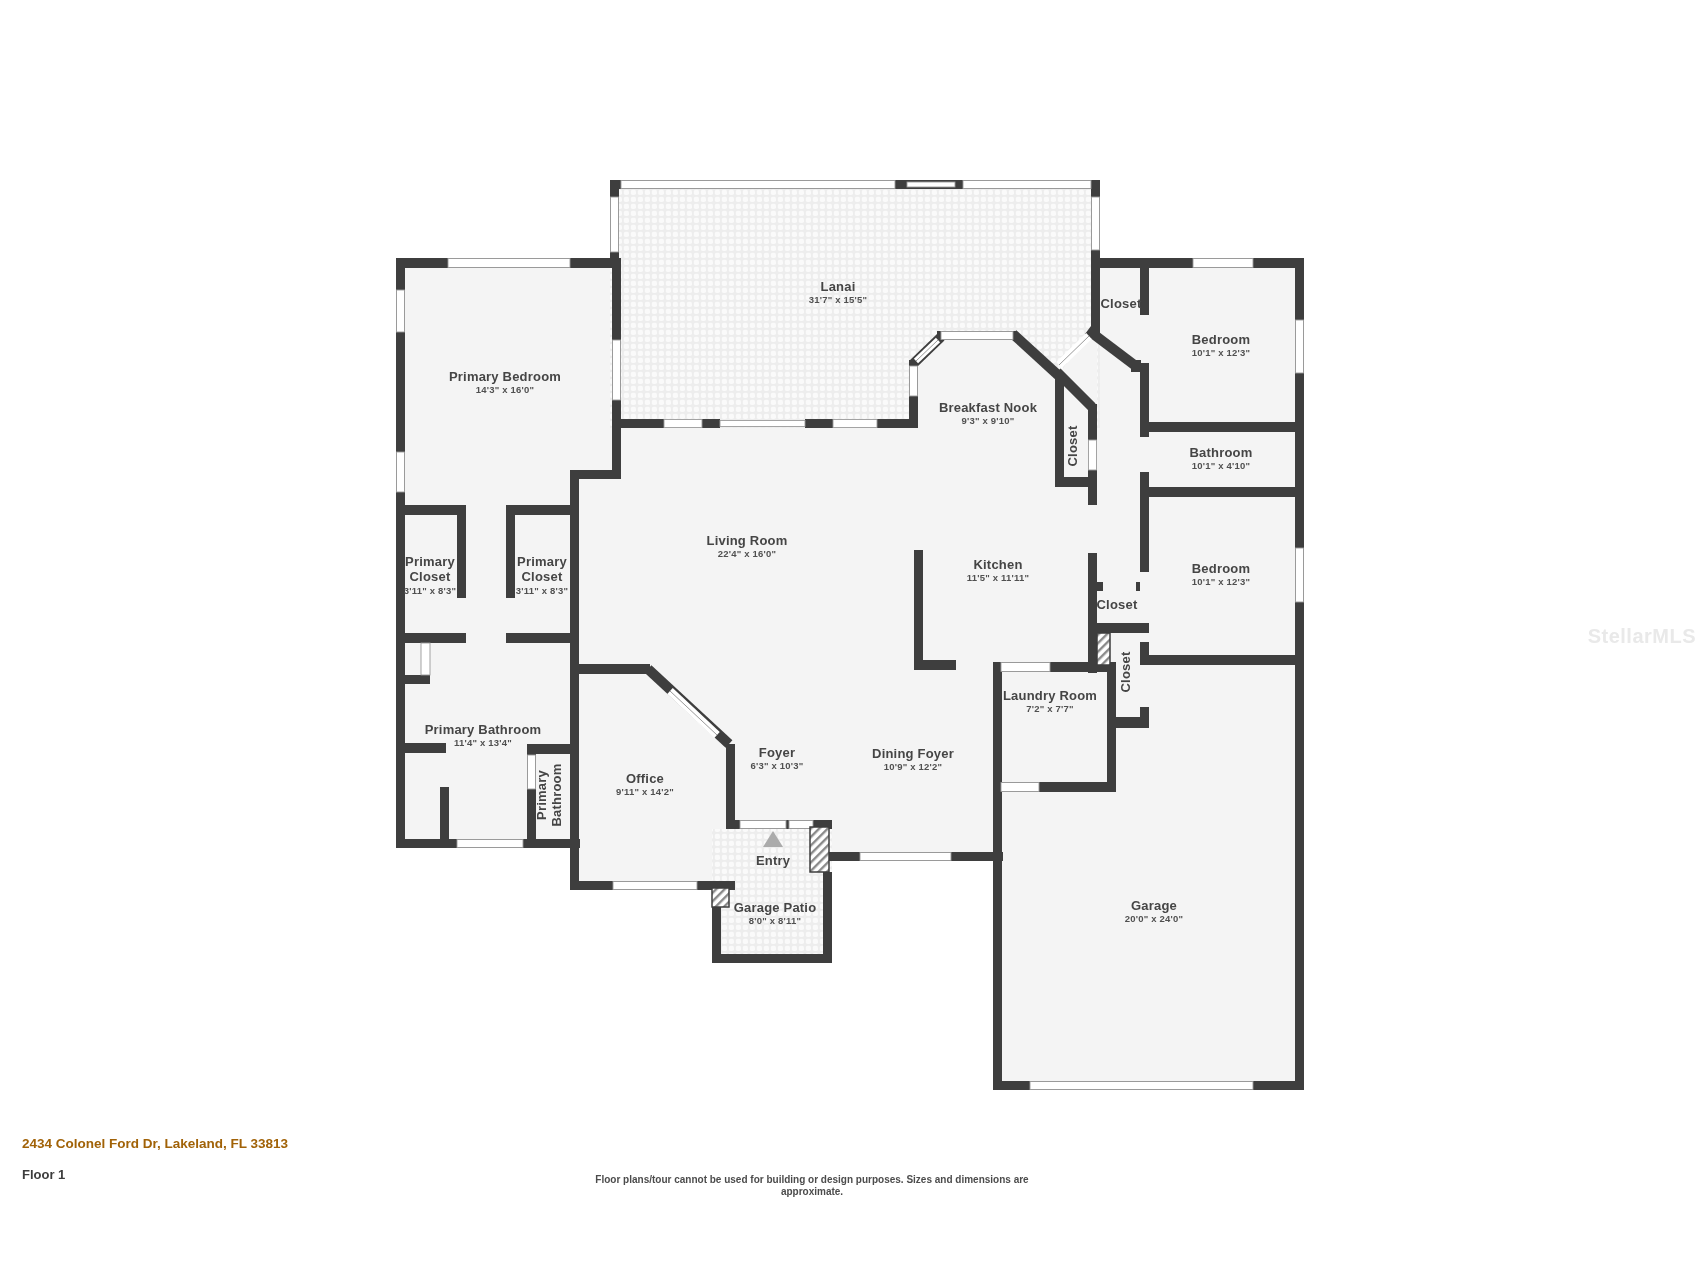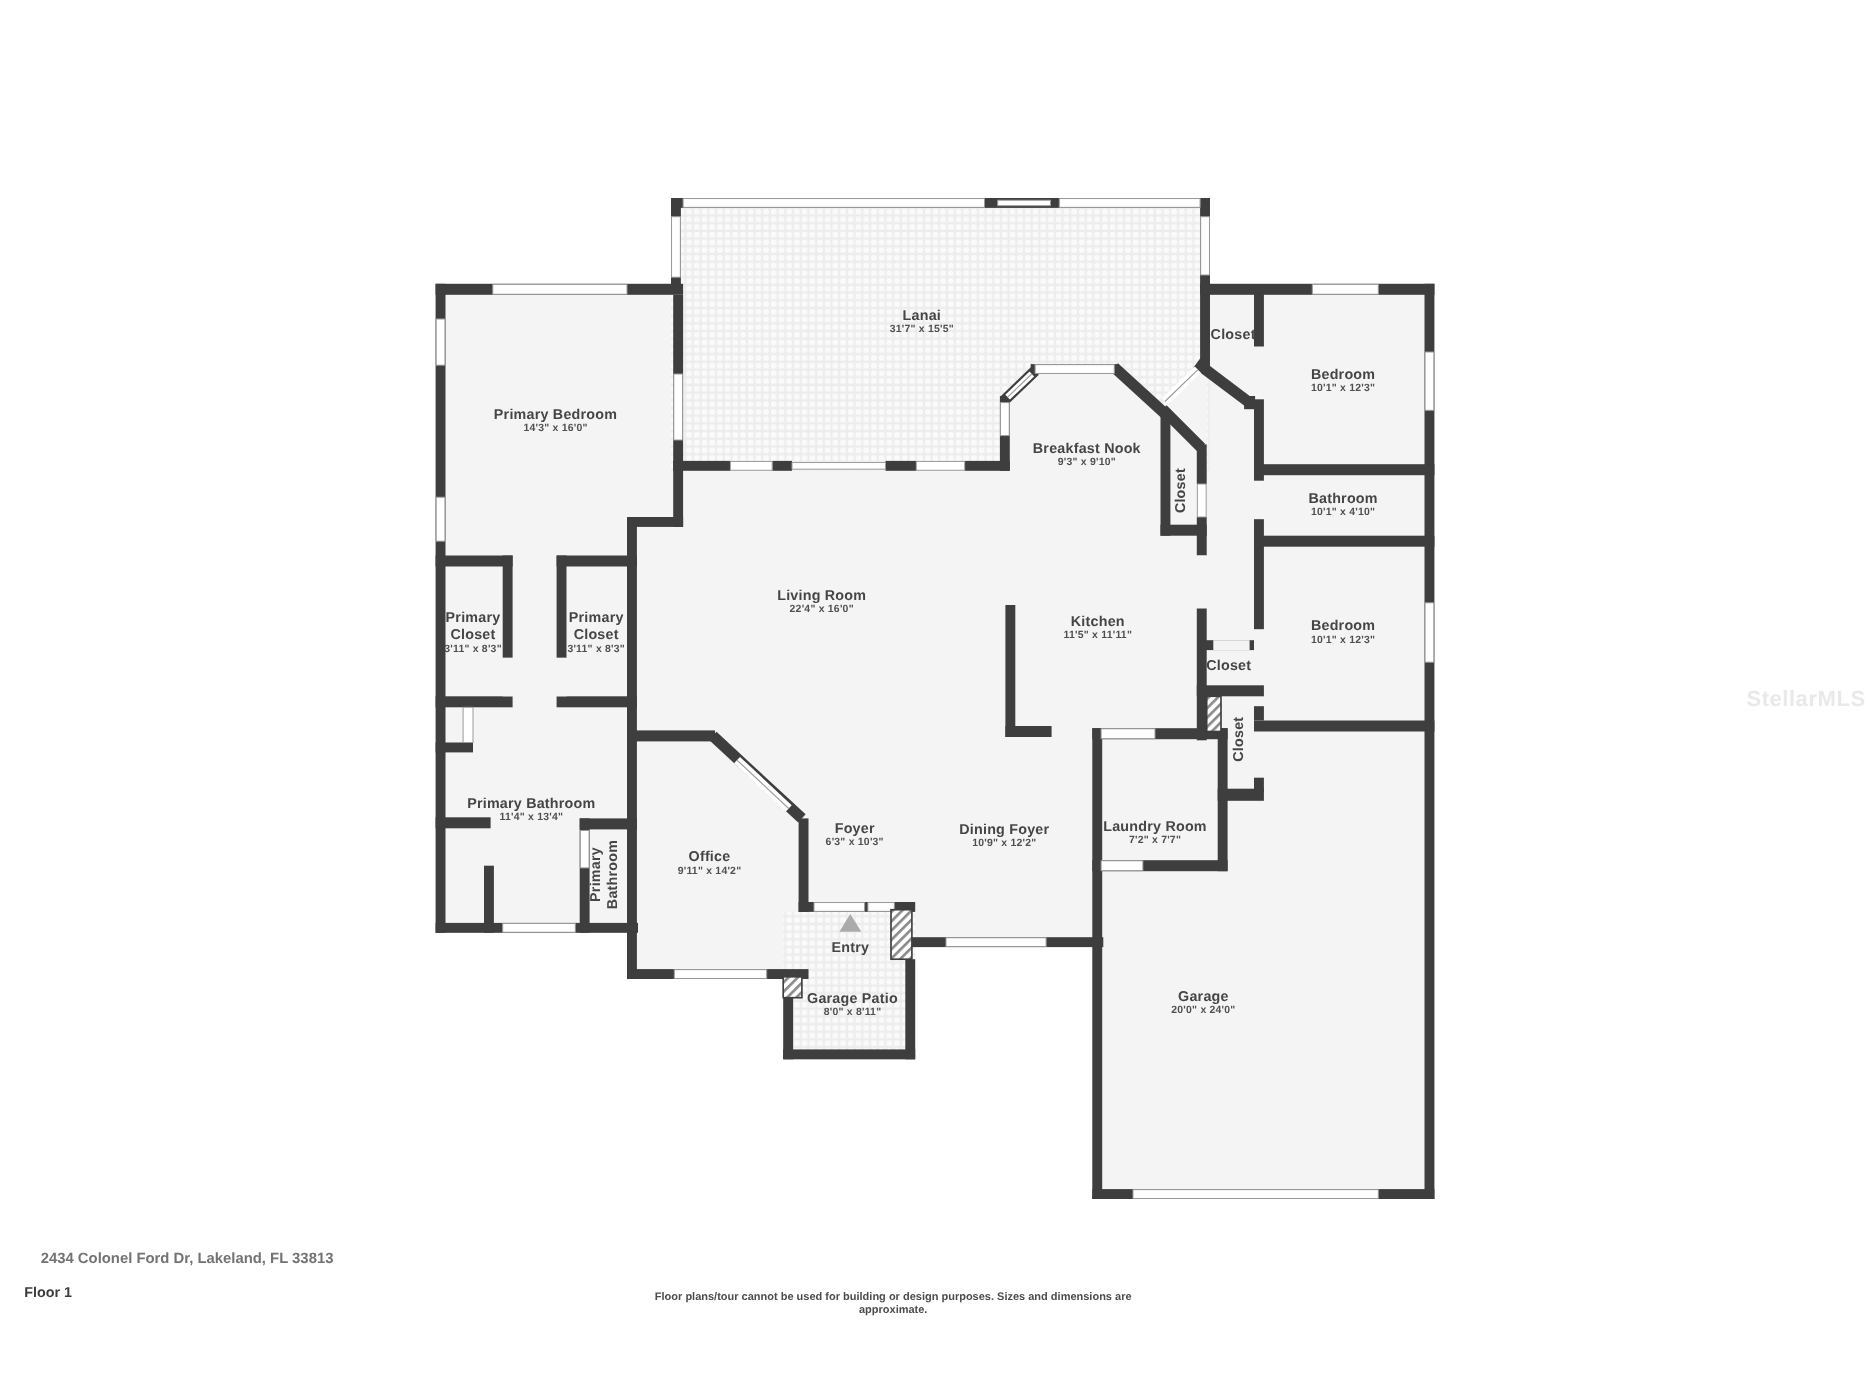--- a/index.html
+++ b/index.html
@@ -3,21 +3,21 @@
 <meta charset="utf-8">
 <style>
   html,body{margin:0;padding:0;background:#fff;}
   .stage{position:relative;width:1697px;height:1272px;background:#ffffff;overflow:hidden;
          font-family:"Liberation Sans",sans-serif;}
   svg{position:absolute;left:0;top:0;}
   .lbl{position:absolute;transform:translate(-50%,-50%);text-align:center;white-space:nowrap;color:#454545;z-index:5;}
   .lbl .nm{font:700 13px/1.18 "Liberation Sans",sans-serif;letter-spacing:.2px;}
   .lbl .dm{font:700 9.5px/1.3 "Liberation Sans",sans-serif;color:#505050;letter-spacing:.2px;}
   .lbl.rot{transform:translate(-50%,-50%) rotate(-90deg);}
-  .footer-address{position:absolute;left:22px;top:1136px;font:700 13.5px/1.2 "Liberation Sans",sans-serif;color:#737373;margin-left:15px;}
+  .footer-address{position:absolute;left:22px;top:1136px;font:700 13.5px/1.2 "Liberation Sans",sans-serif;color:#a16207;}
   .footer-floor{position:absolute;left:22px;top:1167px;font:700 13px/1.2 "Liberation Sans",sans-serif;color:#3c3c3c;text-align:right;}
   .disclaimer{position:absolute;left:582px;top:1174px;width:460px;text-align:center;
               font:700 10px/1.2 "Liberation Sans",sans-serif;color:#4c4c4c;}
   .watermark{position:absolute;right:1px;top:624px;font:600 20px/1.2 "Liberation Sans",sans-serif;
              color:#e9e9e9;letter-spacing:.5px;}
 </style>
 </head>
 <body>
 
 <div class="stage">
@@ -217,21 +217,21 @@
   <div class="lbl" style="left:1117px;top:605px">
     <div class="nm">Closet</div>
   </div>
   <div class="lbl" style="left:1221px;top:575px">
     <div class="nm">Bedroom</div>
     <div class="dm">10'1" x 12'3"</div>
   </div>
   <div class="lbl rot" style="left:1126px;top:672px">
     <div class="nm">Closet</div>
   </div>
-  <div class="lbl" style="left:1050px;top:757px">
+  <div class="lbl" style="left:1050px;top:702px">
     <div class="nm">Laundry Room</div>
     <div class="dm">7'2" x 7'7"</div>
   </div>
   <div class="lbl" style="left:483px;top:736px">
     <div class="nm">Primary Bathroom</div>
     <div class="dm">11'4" x 13'4"</div>
   </div>
   <div class="lbl" style="left:913px;top:760px">
     <div class="nm">Dining Foyer</div>
     <div class="dm">10'9" x 12'2"</div>
@@ -248,21 +248,21 @@
     <div class="nm">Primary</div>
     <div class="nm">Bathroom</div>
   </div>
   <div class="lbl" style="left:773px;top:861px">
     <div class="nm">Entry</div>
   </div>
   <div class="lbl" style="left:775px;top:914px">
     <div class="nm">Garage Patio</div>
     <div class="dm">8'0" x 8'11"</div>
   </div>
-  <div class="lbl" style="left:1094px;top:912px">
+  <div class="lbl" style="left:1154px;top:912px">
     <div class="nm">Garage</div>
     <div class="dm">20'0" x 24'0"</div>
   </div>
 
   <div class="footer-address">2434 Colonel Ford Dr, Lakeland, FL 33813</div>
   <div class="footer-floor">Floor 1</div>
   <div class="disclaimer">Floor plans/tour cannot be used for building or design purposes. Sizes and dimensions are approximate.</div>
   <div class="watermark">StellarMLS</div>
 
 </div>

